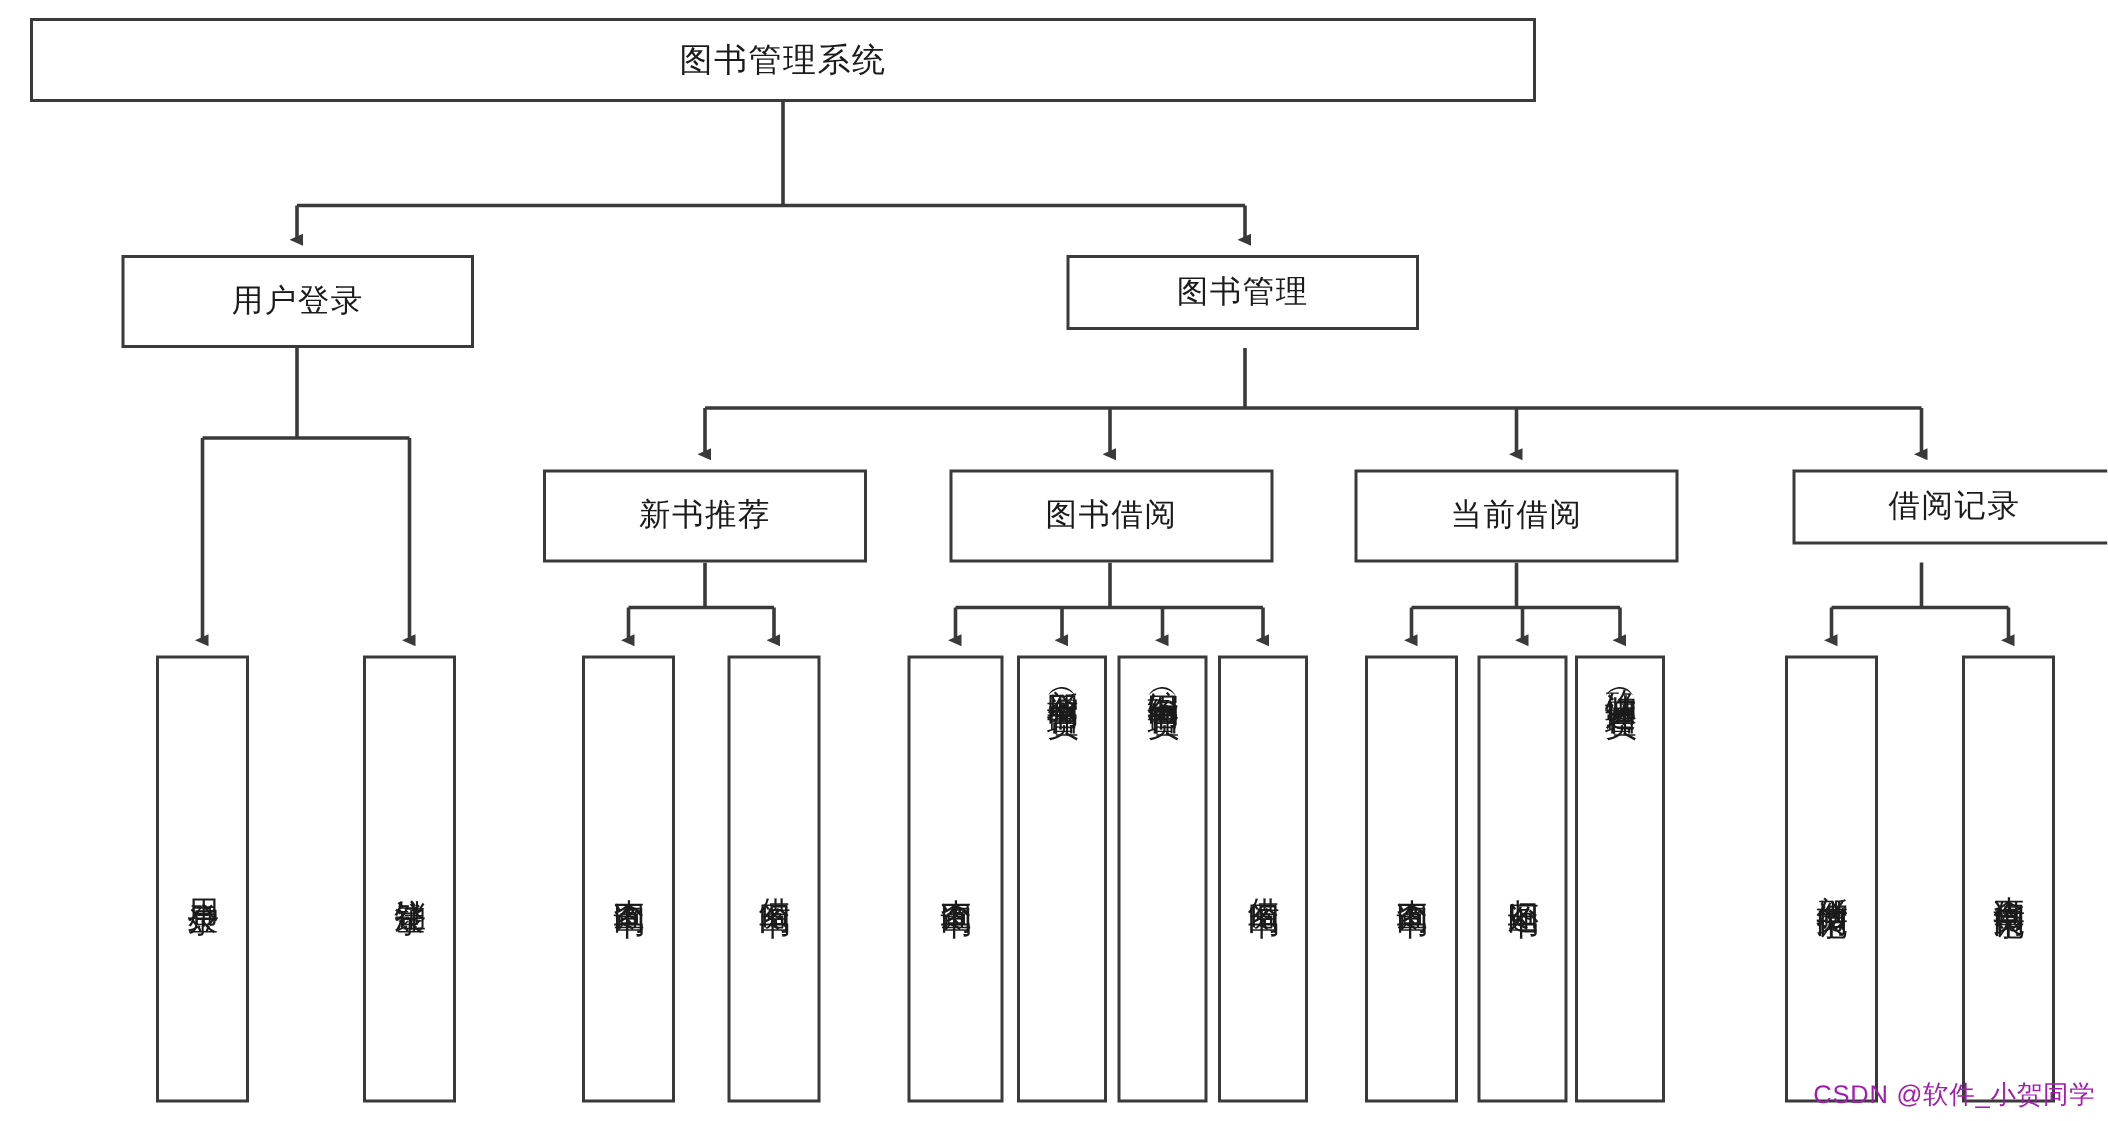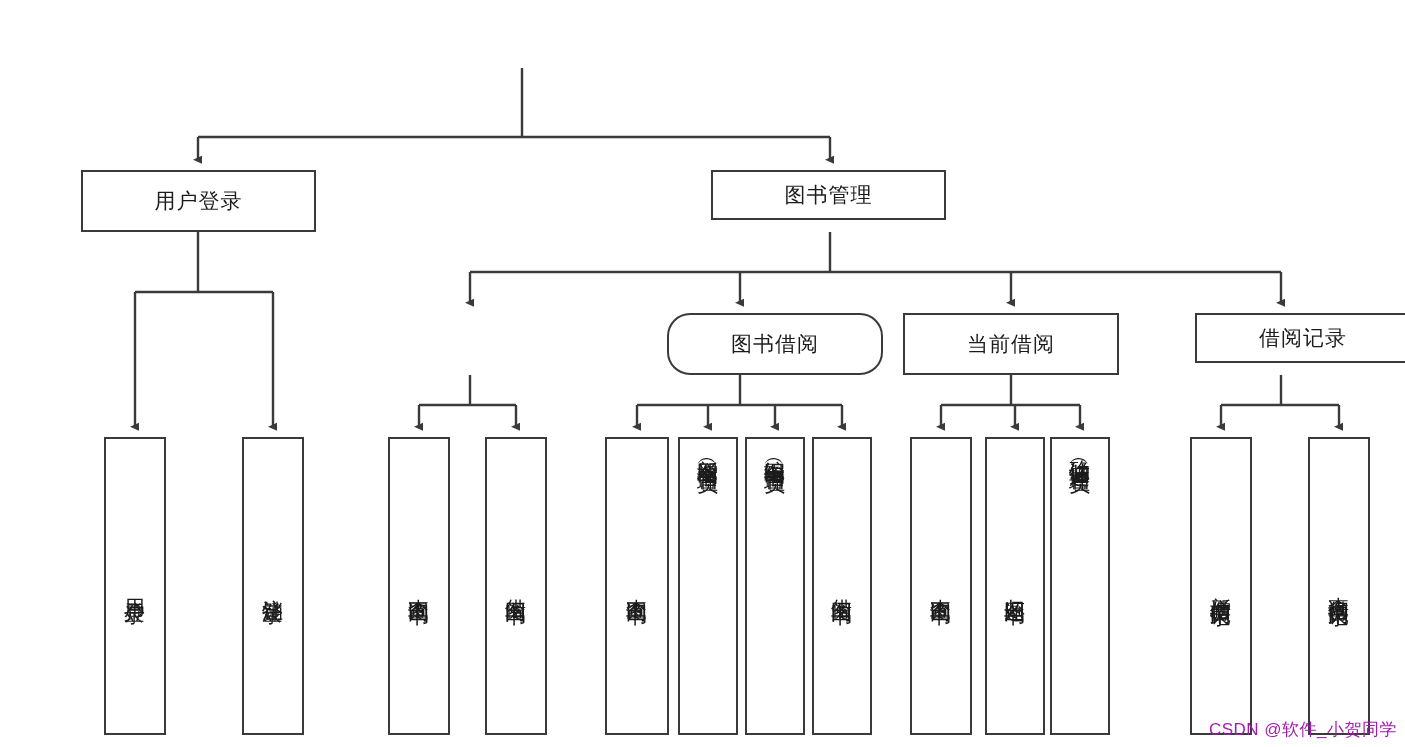--- a/index.html
+++ b/index.html
@@ -121,29 +121,35 @@
       <path d="M1015,405 L1015,427" marker-end="url(#arrow)"></path>
       <path d="M1080,405 L1080,427" marker-end="url(#arrow)"></path>
 
       <path d="M1281,375 L1281,405"></path>
       <path d="M1221,405 L1339,405"></path>
       <path d="M1221,405 L1221,427" marker-end="url(#arrow)"></path>
       <path d="M1339,405 L1339,427" marker-end="url(#arrow)"></path>
     </g>
   </svg>
 
+  <div class="node root" style="left:20px;top:12px;width:1004px;height:56px;">
+    <span class="label">图书管理系统</span>
+  </div>
 
   <div class="node" style="left:81px;top:170px;width:235px;height:62px;">
     <span class="label">用户登录</span>
   </div>
   <div class="node" style="left:711px;top:170px;width:235px;height:50px;">
     <span class="label">图书管理</span>
   </div>
 
-  <div class="node" style="left:667px;top:313px;width:216px;height:62px;border-radius:23px;">
+  <div class="node" style="left:362px;top:313px;width:216px;height:62px;">
+    <span class="label">新书推荐</span>
+  </div>
+  <div class="node" style="left:633px;top:313px;width:216px;height:62px;">
     <span class="label">图书借阅</span>
   </div>
   <div class="node" style="left:903px;top:313px;width:216px;height:62px;">
     <span class="label">当前借阅</span>
   </div>
   <div class="node" style="left:1173px;top:313px;width:216px;height:50px;margin-left:22px;">
     <span class="label">借阅记录</span>
   </div>
 
   <div class="leaf center-v" style="left:104px;top:437px;width:62px;height:298px;">

